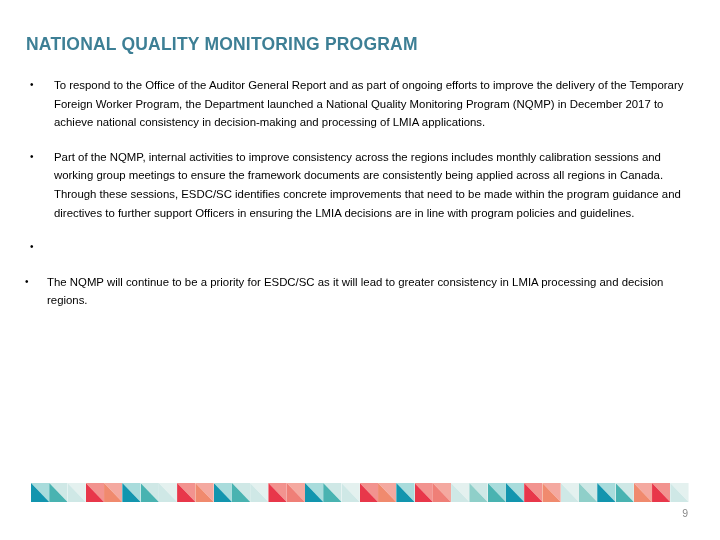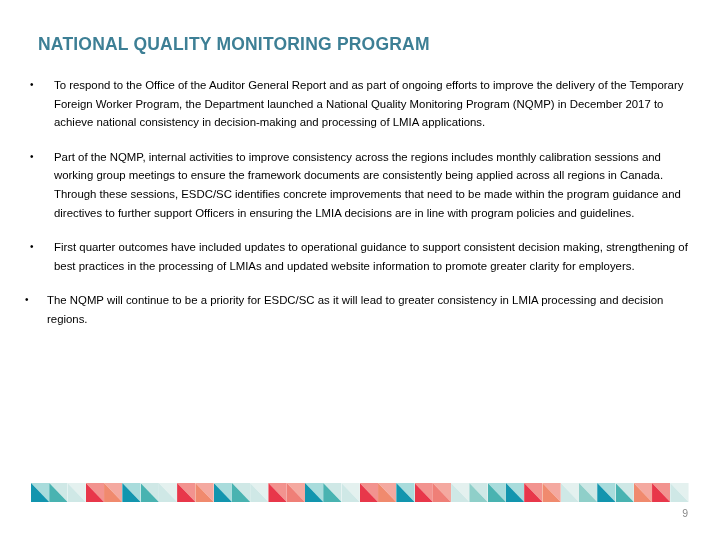--- a/index.html
+++ b/index.html
@@ -18,21 +18,21 @@
 
   .slide {
     position: absolute;
     inset: 0;
     background: #ffffff;
   }
 
   
   .slide-title {
     position: absolute;
-    left: 38px;
+    left: 26px;
     top: 34px;
     width: 660px;
     font-size: 17.5px;
     font-weight: bold;
     letter-spacing: 0.2px;
     color: #3d7f95;
     line-height: 1.15;
     white-space: nowrap;
   }
 
@@ -132,21 +132,20 @@
   <div class="bullet-row indent-deep">
         <span class="bullet-mark">•</span>
         <span class="bullet-text">To respond to the Office of the Auditor General Report and as part of ongoing efforts to improve the delivery of the Temporary Foreign Worker Program, the Department launched a National Quality Monitoring Program (NQMP) in December 2017 to achieve national consistency in decision-making and processing of LMIA applications.</span>
       </div>
       <div class="bullet-row indent-deep">
         <span class="bullet-mark">•</span>
         <span class="bullet-text">Part of the NQMP, internal activities to improve consistency across the regions includes monthly calibration sessions and working group meetings to ensure the framework documents are consistently being applied across all regions in Canada. Through these sessions, ESDC/SC identifies concrete improvements that need to be made within the program guidance and directives to further support Officers in ensuring the LMIA decisions are in line with program policies and guidelines.</span>
       </div>
       <div class="bullet-row indent-deep">
         <span class="bullet-mark">•</span>
-        <span class="bullet-text">First quarter outcomes have included updates to operational guidance to support consistent decision making, strengthening of best practices in the processing of LMIAs and updated website information to promote greater clarity for employers.</span>
       </div>
       <div class="bullet-row indent-shallow">
         <span class="bullet-mark">•</span>
         <span class="bullet-text">The NQMP will continue to be a priority for ESDC/SC as it will lead to greater consistency in LMIA processing and decision regions.</span>
       </div>
     </div>
 
   <div class="ribbon">
 
   <div class="ribbon-cell">

